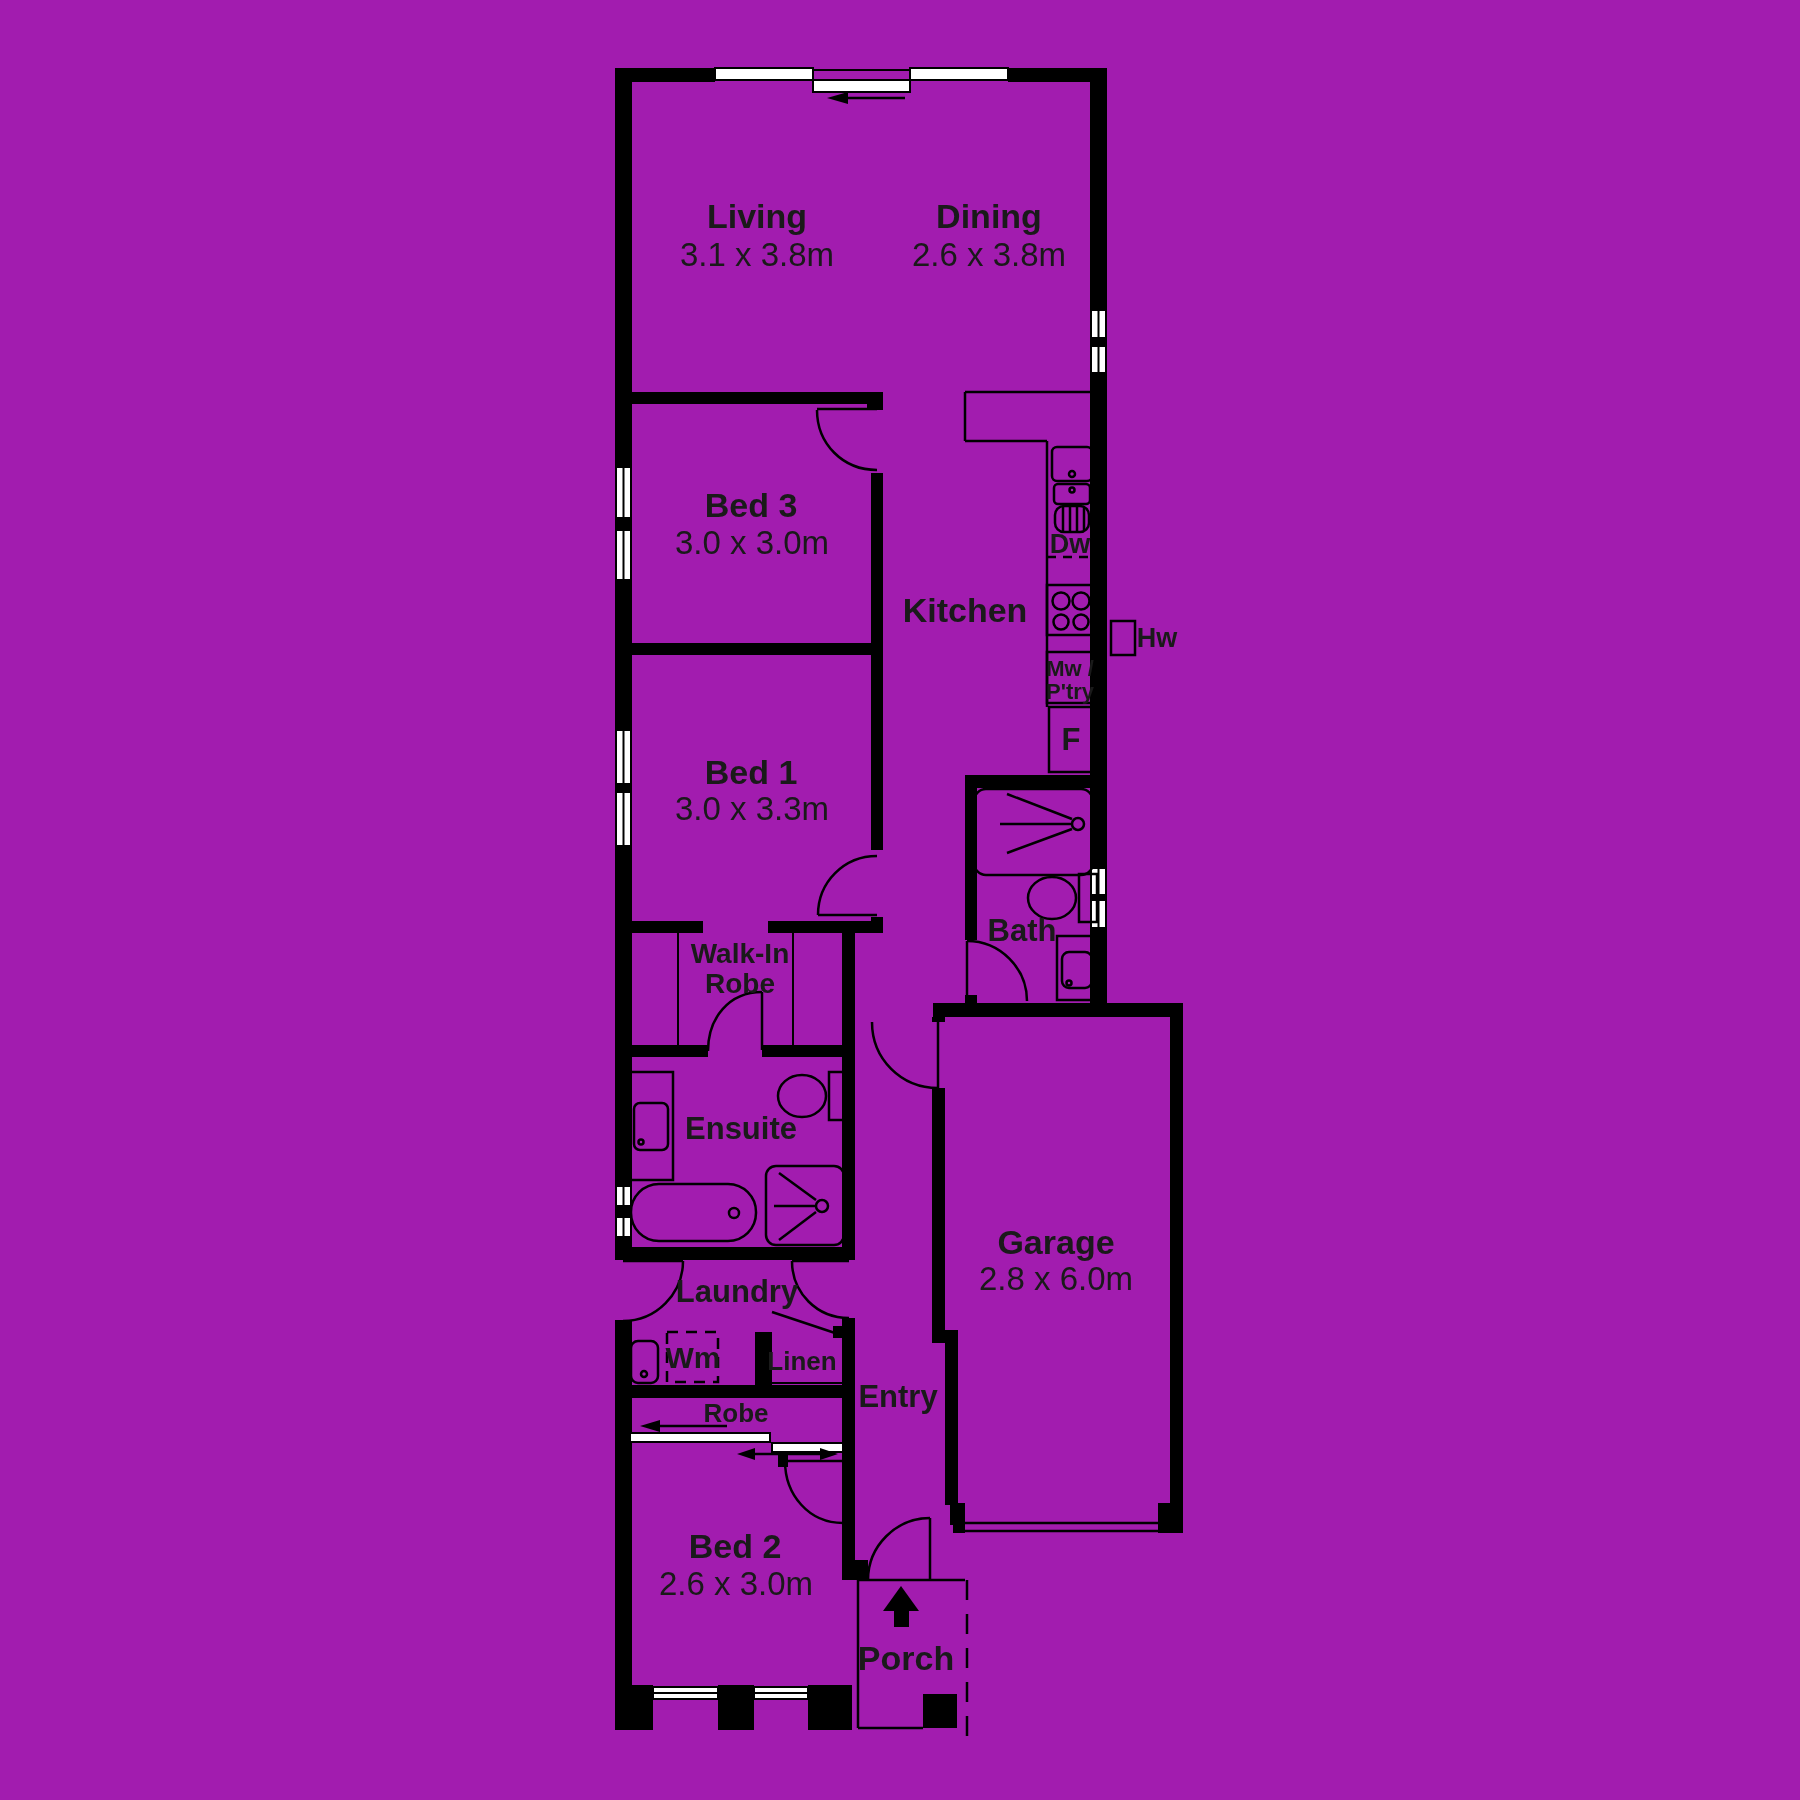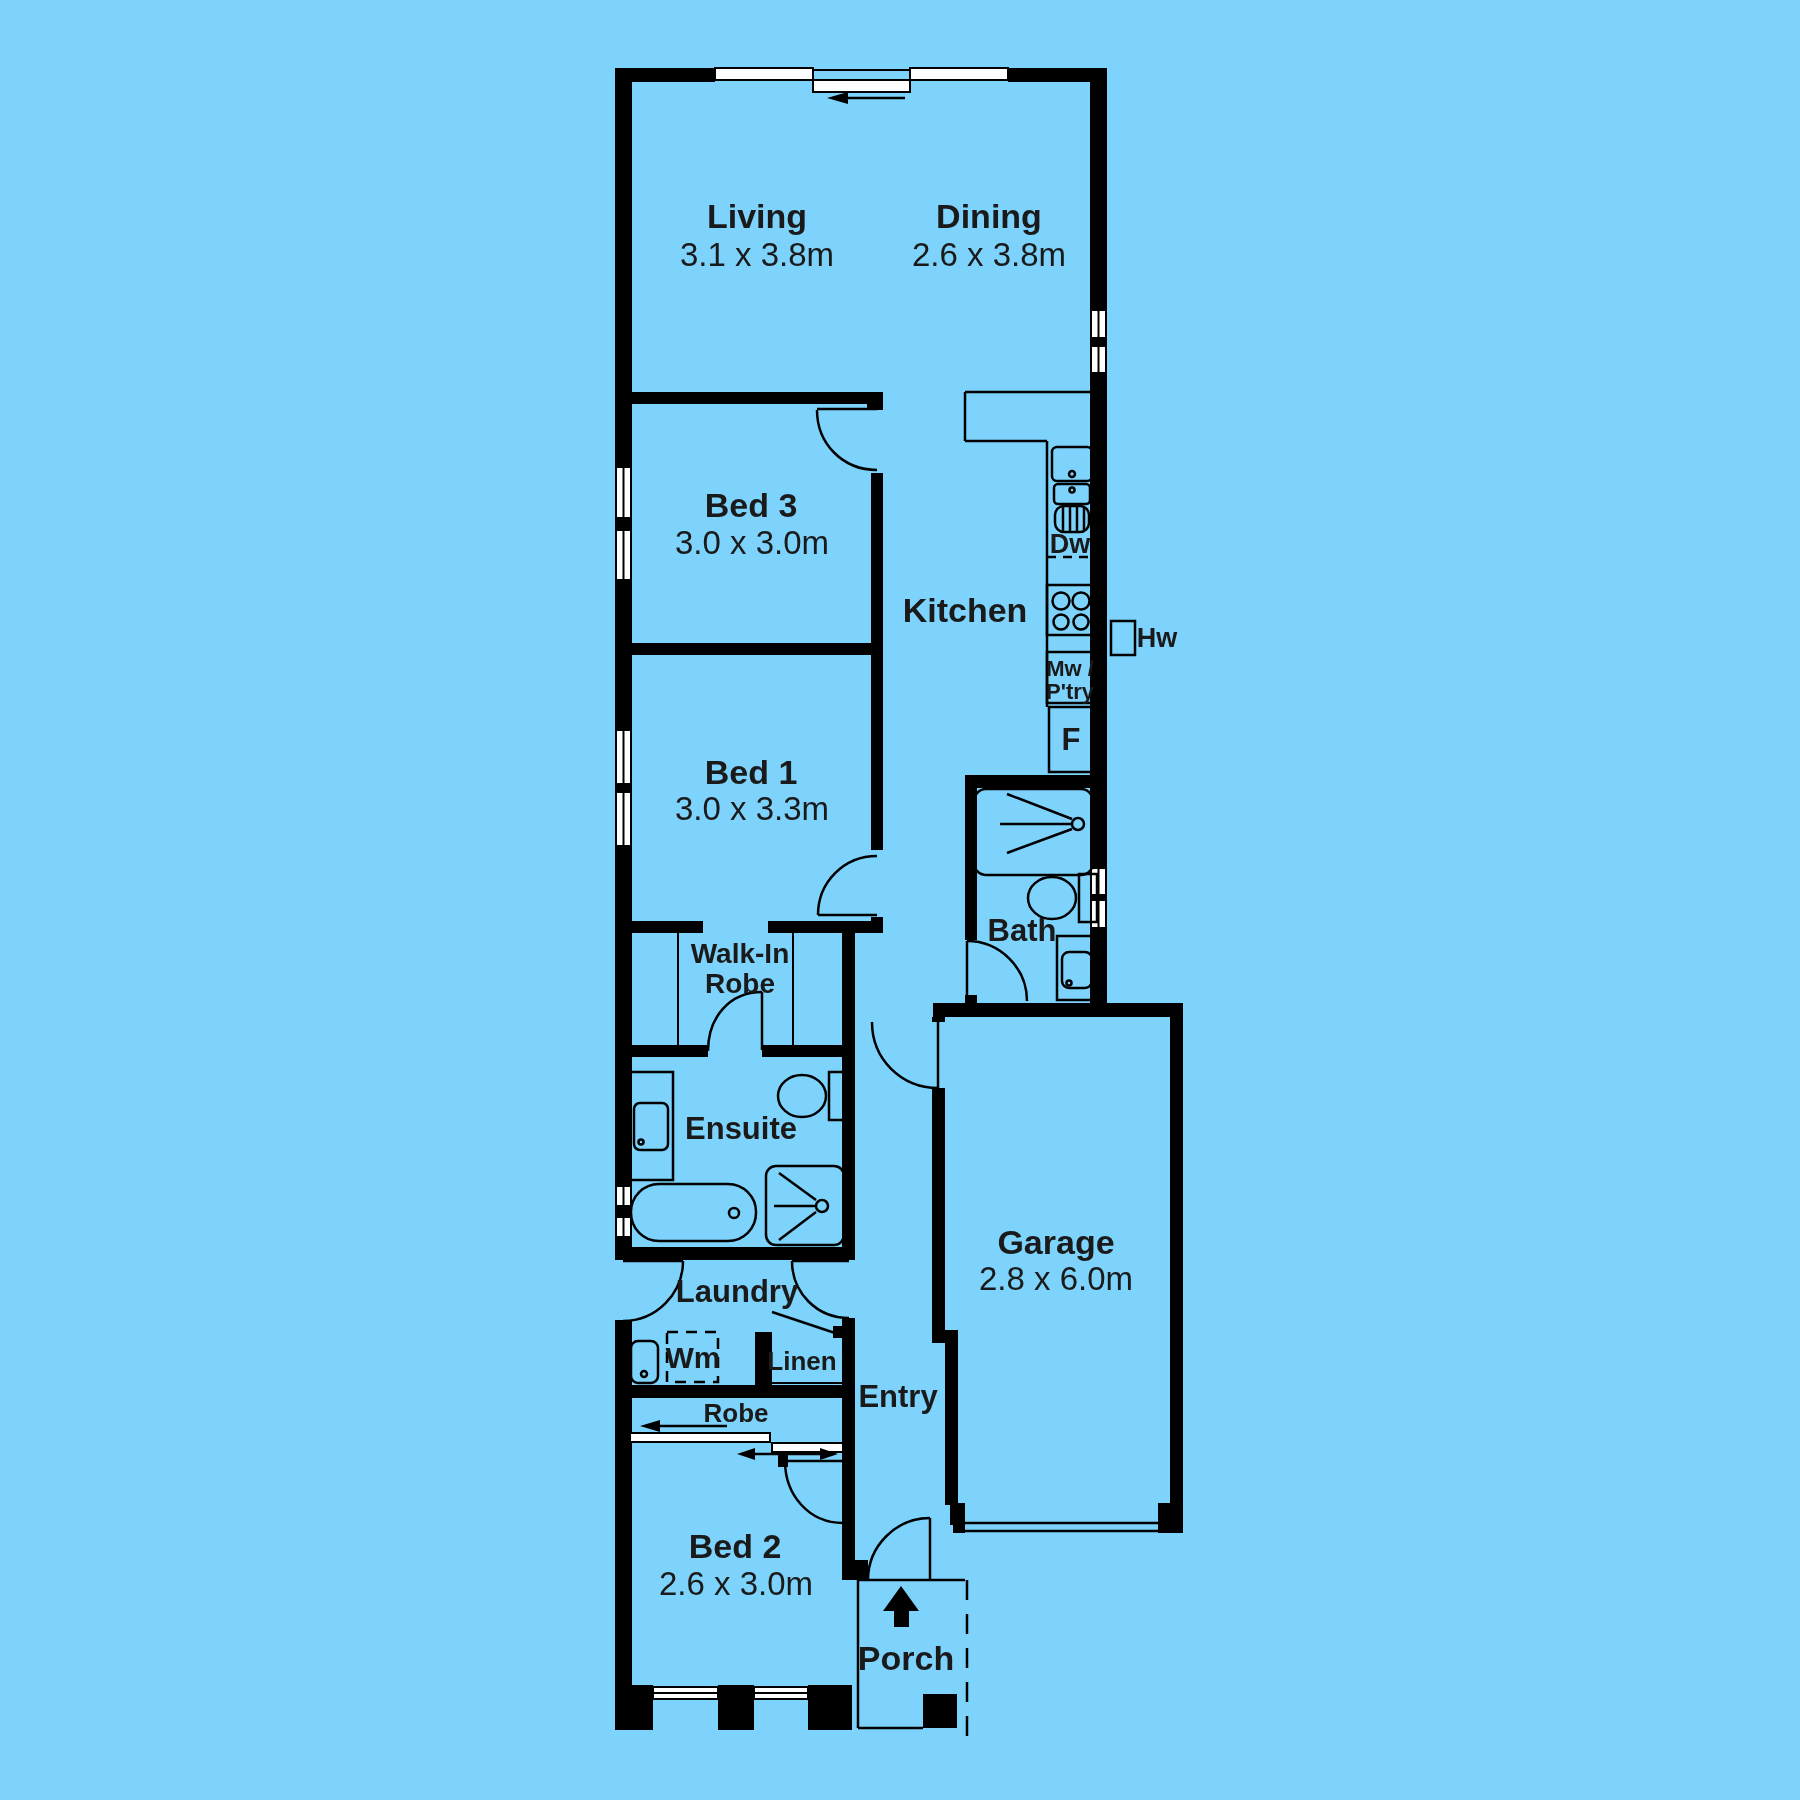--- a/index.html
+++ b/index.html
@@ -1,17 +1,17 @@
 <!DOCTYPE html>
 <html><head>
 <meta charset="utf-8">
 <title>Floor Plan</title>
 <style>
   html,body{margin:0;padding:0;background:#ffffff;}
-  .page{width:1800px;height:1800px;position:relative;background:#7dd3fc;overflow:hidden;}
+  .page{width:1800px;height:1800px;position:relative;background:#a21caf;overflow:hidden;}
   svg{display:block;}
   text{font-family:"Liberation Sans", sans-serif;}
 </style>
 </head>
 <body>
 
 <div class="page">
 <svg width="1800" height="1800" viewBox="0 0 1800 1800">
 
   <g fill="#000000">

